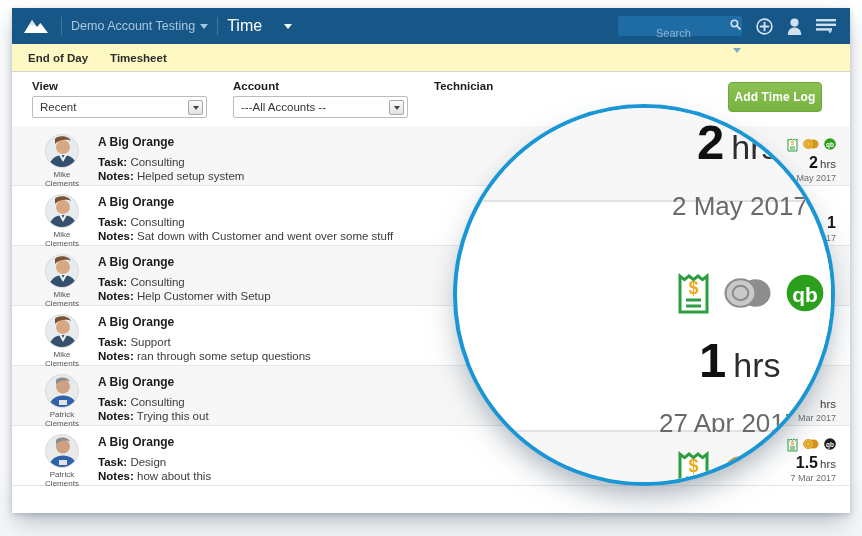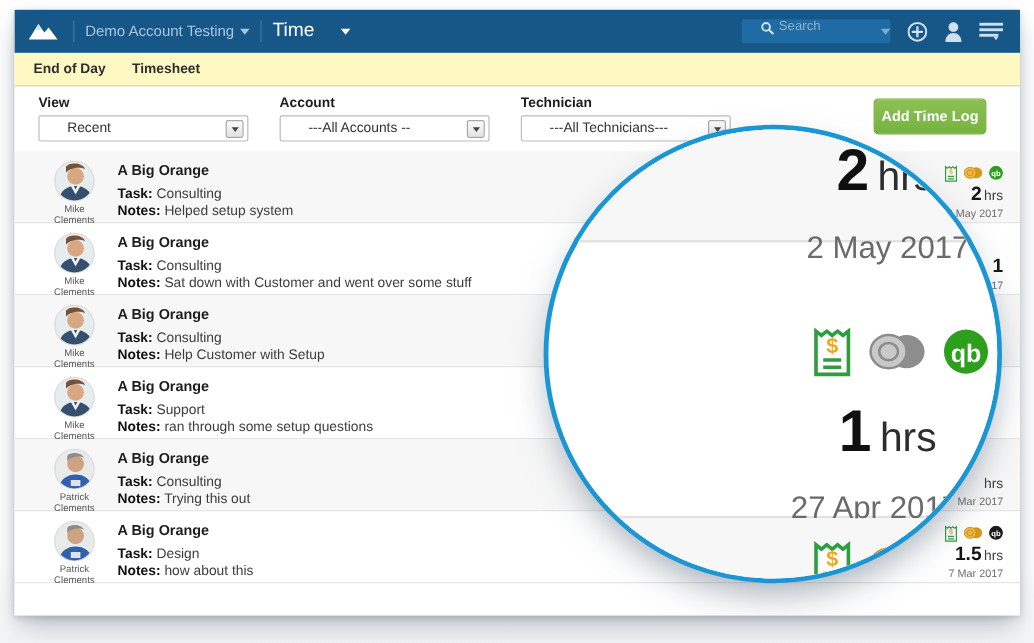--- a/index.html
+++ b/index.html
@@ -53,21 +53,21 @@
   .caret-down {
     display:inline-block; width:0;height:0;
     border-left:4px solid transparent; border-right:4px solid transparent;
     border-top:5px solid currentColor;
   }
   .nav-right {
     margin-left: auto; display: flex; align-items: center; gap: 14px; padding-right: 6px;
   }
   #search-box {
     width: 124px; height: 20px; background: #1f6ba3; border-radius: 2px;
-    display: flex; align-items: flex-start; padding: 0 16px; position: relative;
+    display: flex; align-items: flex-end; padding: 0 1px; position: relative; flex-direction: column;
   }
   #search-box .mag { width: 11px; height: 11px; flex:0 0 auto; }
   #search-input {
     background: transparent; border: 0; outline: none;
     color: #cfe0ee; font-size: 11px; font-family: "Liberation Sans", sans-serif;
     width: 85px; margin-left: 4px; padding:0;
   }
   #search-input::placeholder { color: #8fb4ce; }
   #search-caret { margin-left:auto; color:#7fa9c7; }
   .icon-btn { color: #cfe0ee; display:flex; align-items:center; }
@@ -82,21 +82,21 @@
   
   #filters {
     position: relative; height: 54px; padding: 8px 0 0 20px;
     display: flex; align-items: flex-start; gap: 26px;
   }
   .field { display: flex; flex-direction: column; }
   .field-label { font-size: 11.5px; font-weight: bold; color: #1d1d1d; margin-bottom: 4px; }
   .select {
     position: relative; height: 22px; width: 175px;
     border: 1px solid #bcbcbc; border-radius: 2px; background: #fff;
-    display: flex; align-items: center; padding: 0 22px 0 23px;
+    display: flex; align-items: center; padding: 0 22px 0 7px;
     font-size: 11.5px; color: #333;
   }
   .select .sel-btn {
     position: absolute; right: 3px; top: 3px; width: 15px; height: 15px;
     border: 1px solid #a8a8a8; border-radius: 2px;
     background: linear-gradient(180deg,#fbfbfb,#e2e2e2);
     display:flex; align-items:center; justify-content:center;
   }
   .select .sel-btn i {
     width:0;height:0;border-left:3.5px solid transparent;border-right:3.5px solid transparent;
@@ -266,26 +266,20 @@
         <div class="select">
           <span>---All Accounts --</span>
           <span class="sel-btn">
               <i></i>
             </span>
         </div>
       </div>
 
       <div class="field">
         <span class="field-label">Technician</span>
-        <div class="select">
-          <span>---All Technicians---</span>
-          <span class="sel-btn">
-              <i></i>
-            </span>
-        </div>
       </div>
 
       <div id="add-time-log">
         <span>Add Time Log</span>
       </div>
     </div>
 
     <div id="log-list">
 
       <div class="log-row alt">

